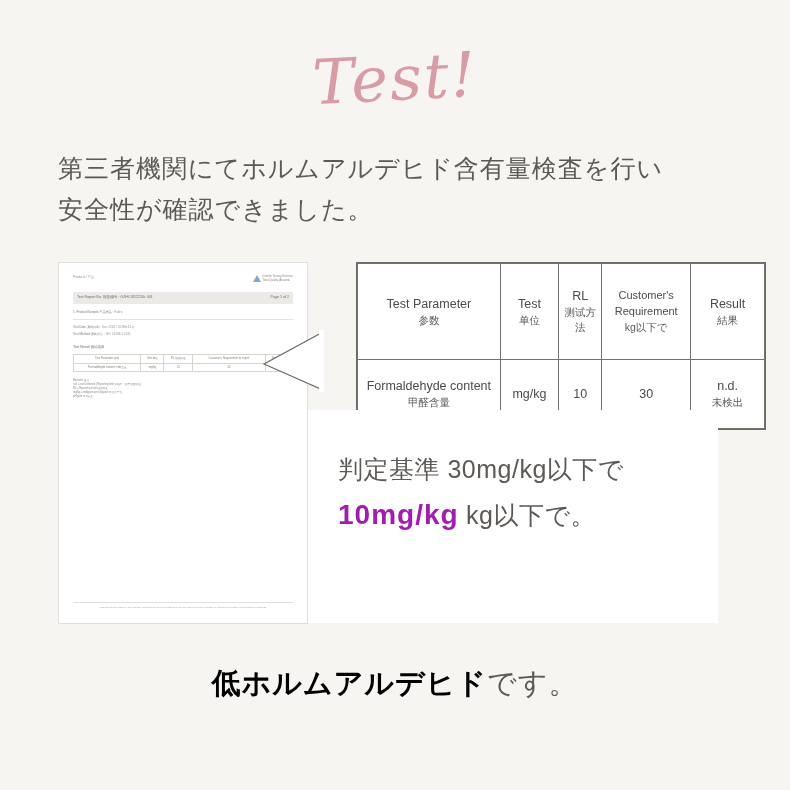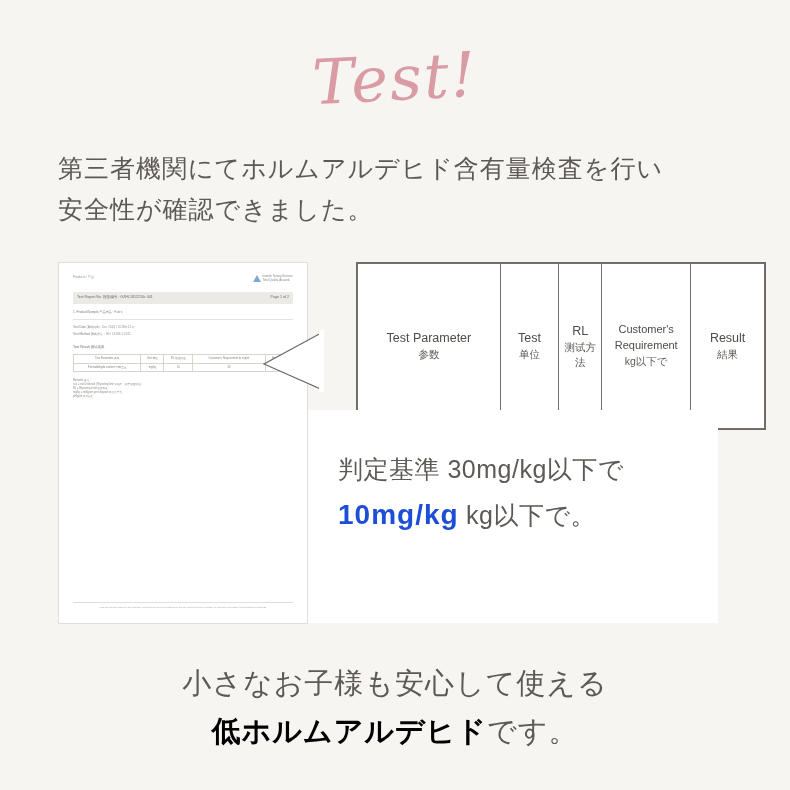--- a/index.html
+++ b/index.html
@@ -189,21 +189,21 @@
     position: absolute;
     left: 30px;
     top: 38px;
     width: 356px;
     font-size: 25px;
     line-height: 1.72;
     letter-spacing: 0.5px;
     color: #5d5954;
   }
   .hl {
-    color: #1d4ed8;
+    color: #a21caf;
     font-weight: bold;
     font-size: 28px;
     letter-spacing: 1px;
   }
 
   
   .bottom {
     position: absolute;
     left: 0;
     top: 660px;
@@ -321,33 +321,45 @@
         </th>
         <th class="col-4 no-outer-top">
           <span class="rt-small-en">Customer's Requirement</span>
           <span class="rt-jp">kg以下で</span>
         </th>
         <th class="col-5 no-outer-top no-outer-right">
           <span class="rt-en">Result</span>
           <span class="rt-jp">結果</span>
         </th>
       </tr>
+      <tr>
+        <td class="no-outer-left no-outer-bottom">
+          <span class="rt-en">Formaldehyde content</span>
+          <span class="rt-jp">甲醛含量</span>
+        </td>
+        <td class="no-outer-bottom">mg/kg</td>
+        <td class="no-outer-bottom">10</td>
+        <td class="no-outer-bottom">30</td>
+        <td class="no-outer-bottom no-outer-right">
+          <span class="rt-en">n.d.</span>
+          <span class="rt-jp">未検出</span>
+        </td>
+      </tr>
     </tbody>
       </table>
   </div>
 
   <div class="panel">
     <div class="panel-text">
       <div>判定基準 30mg/kg以下で</div>
       <div>
         <span class="hl">10mg/kg</span><span> kg以下で。</span>
       </div>
     </div>
   </div>
 
   <div class="bottom">
-    <div>小さなお子様も安心して使える</div>
     <div>
       <span class="pink">低ホルムアルデヒド</span><span>です。</span>
     </div>
   </div>
 
 </div>
 
 </body></html>

